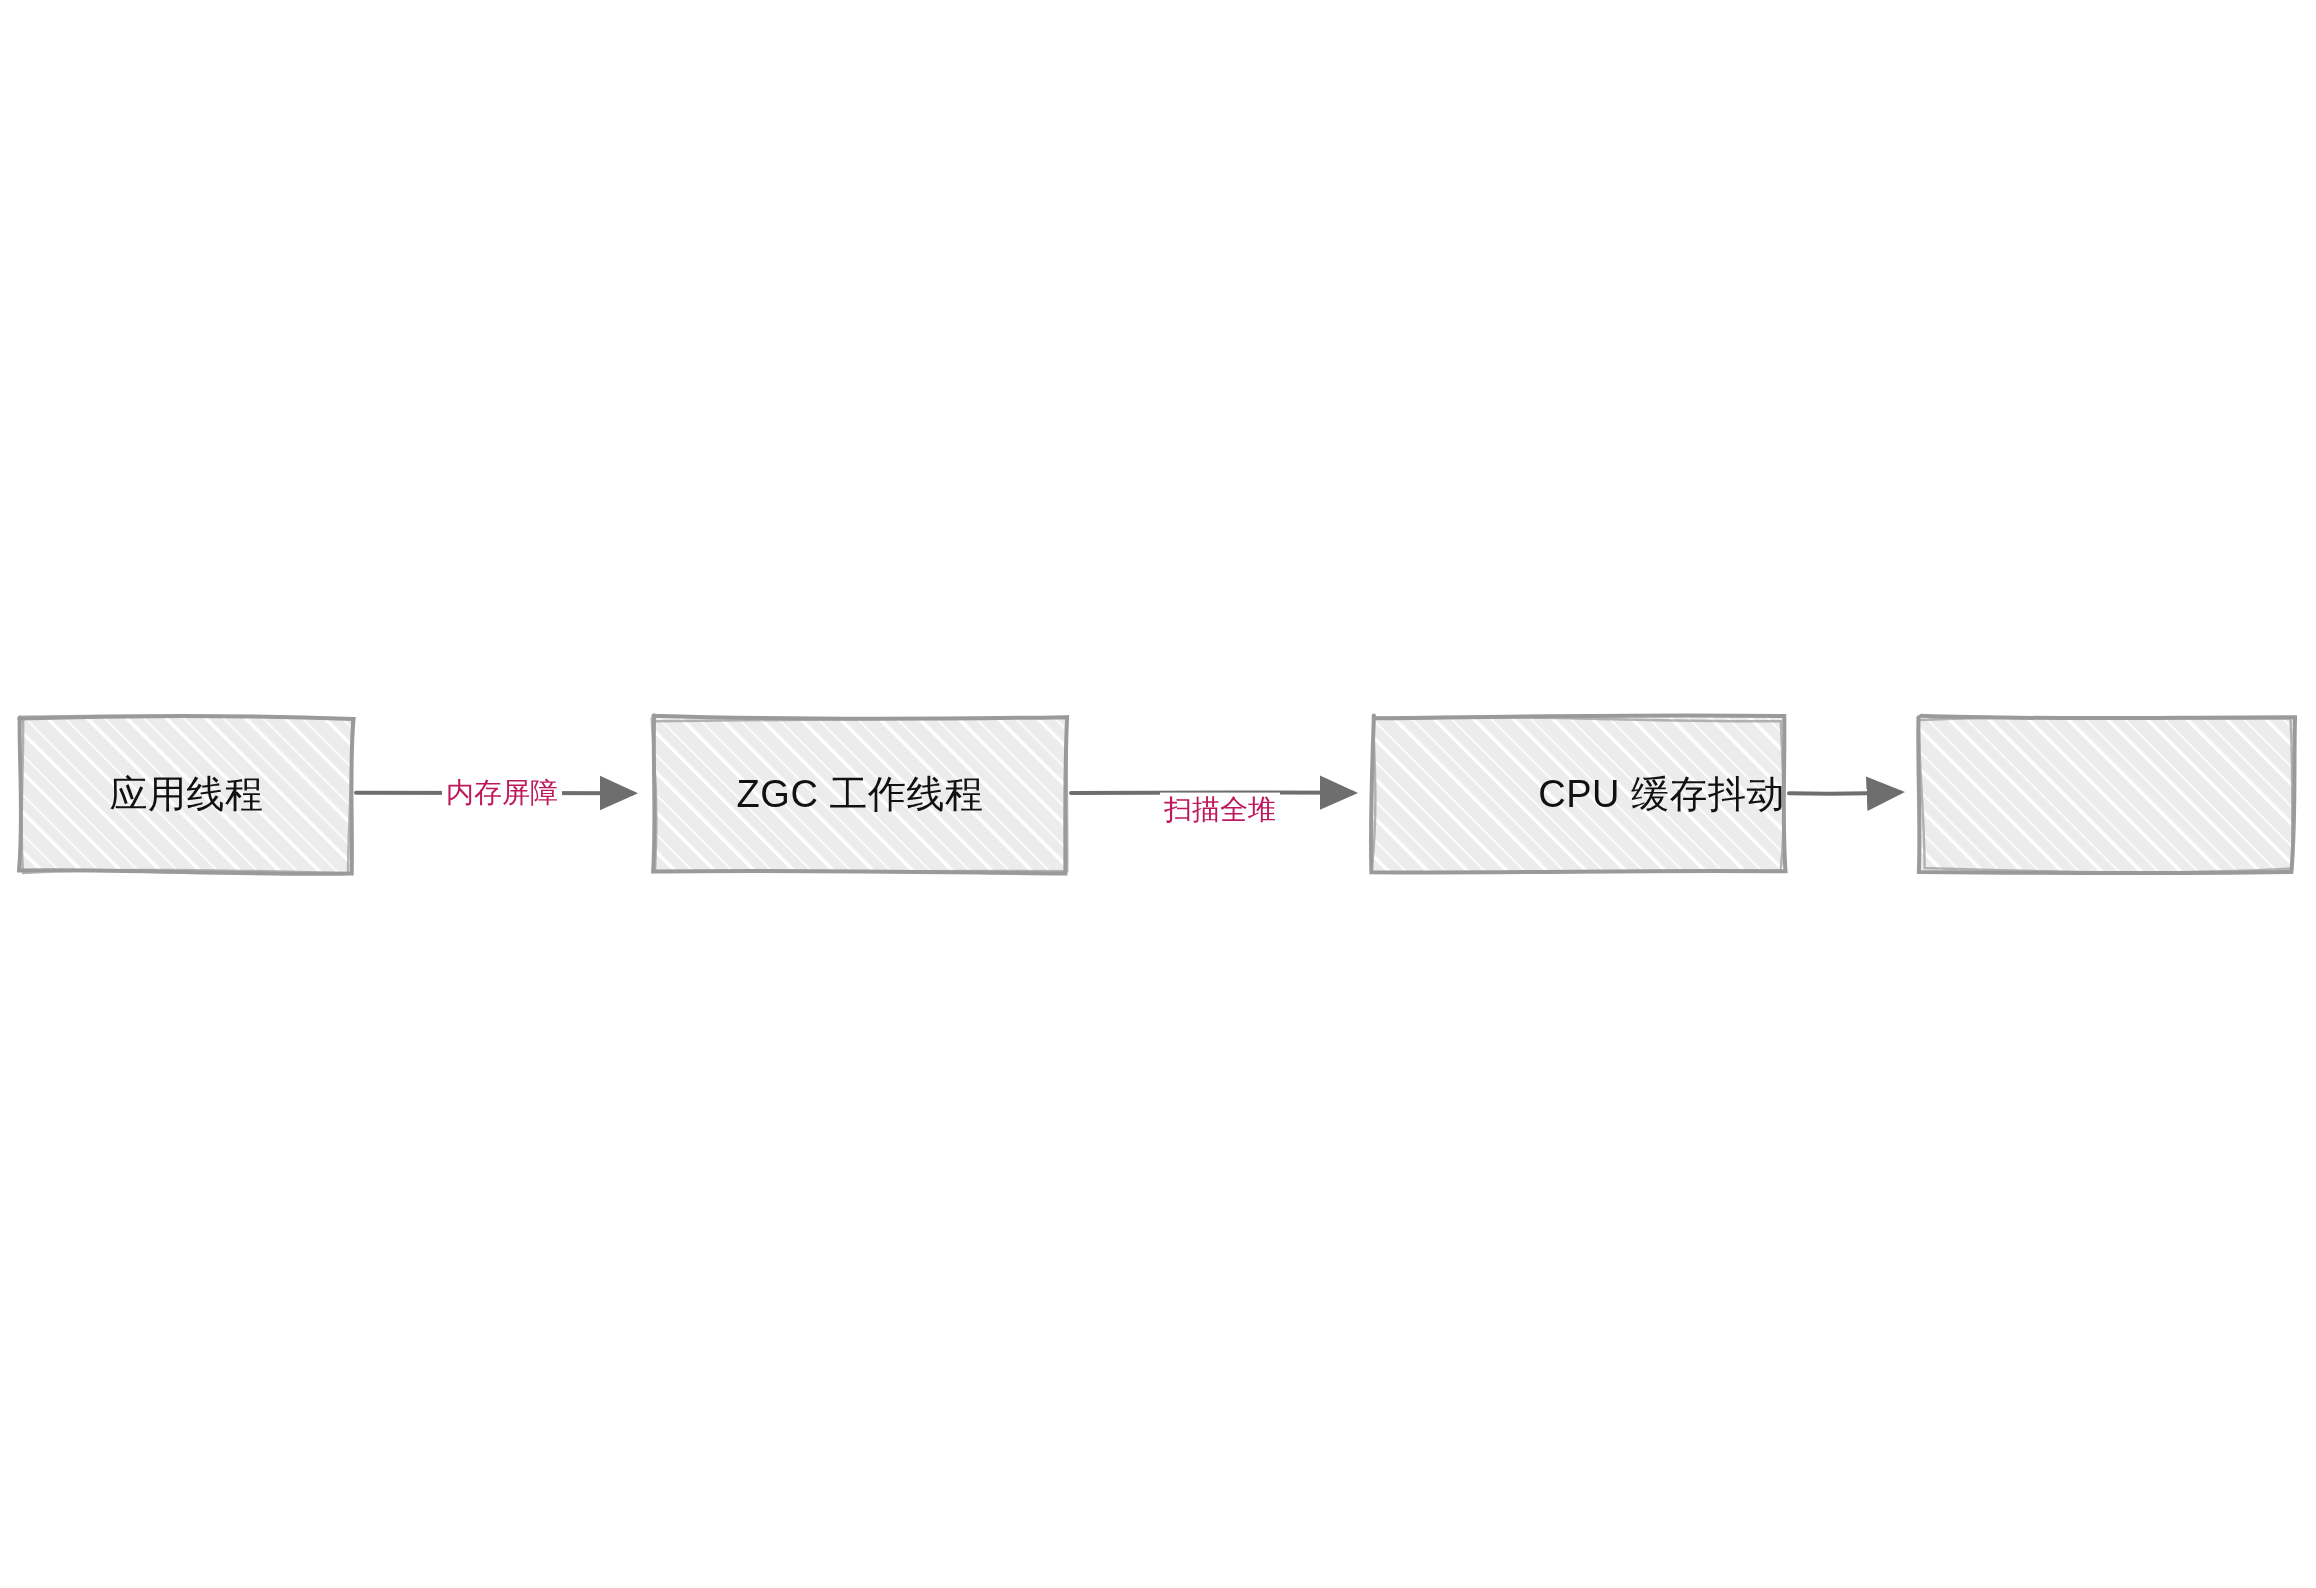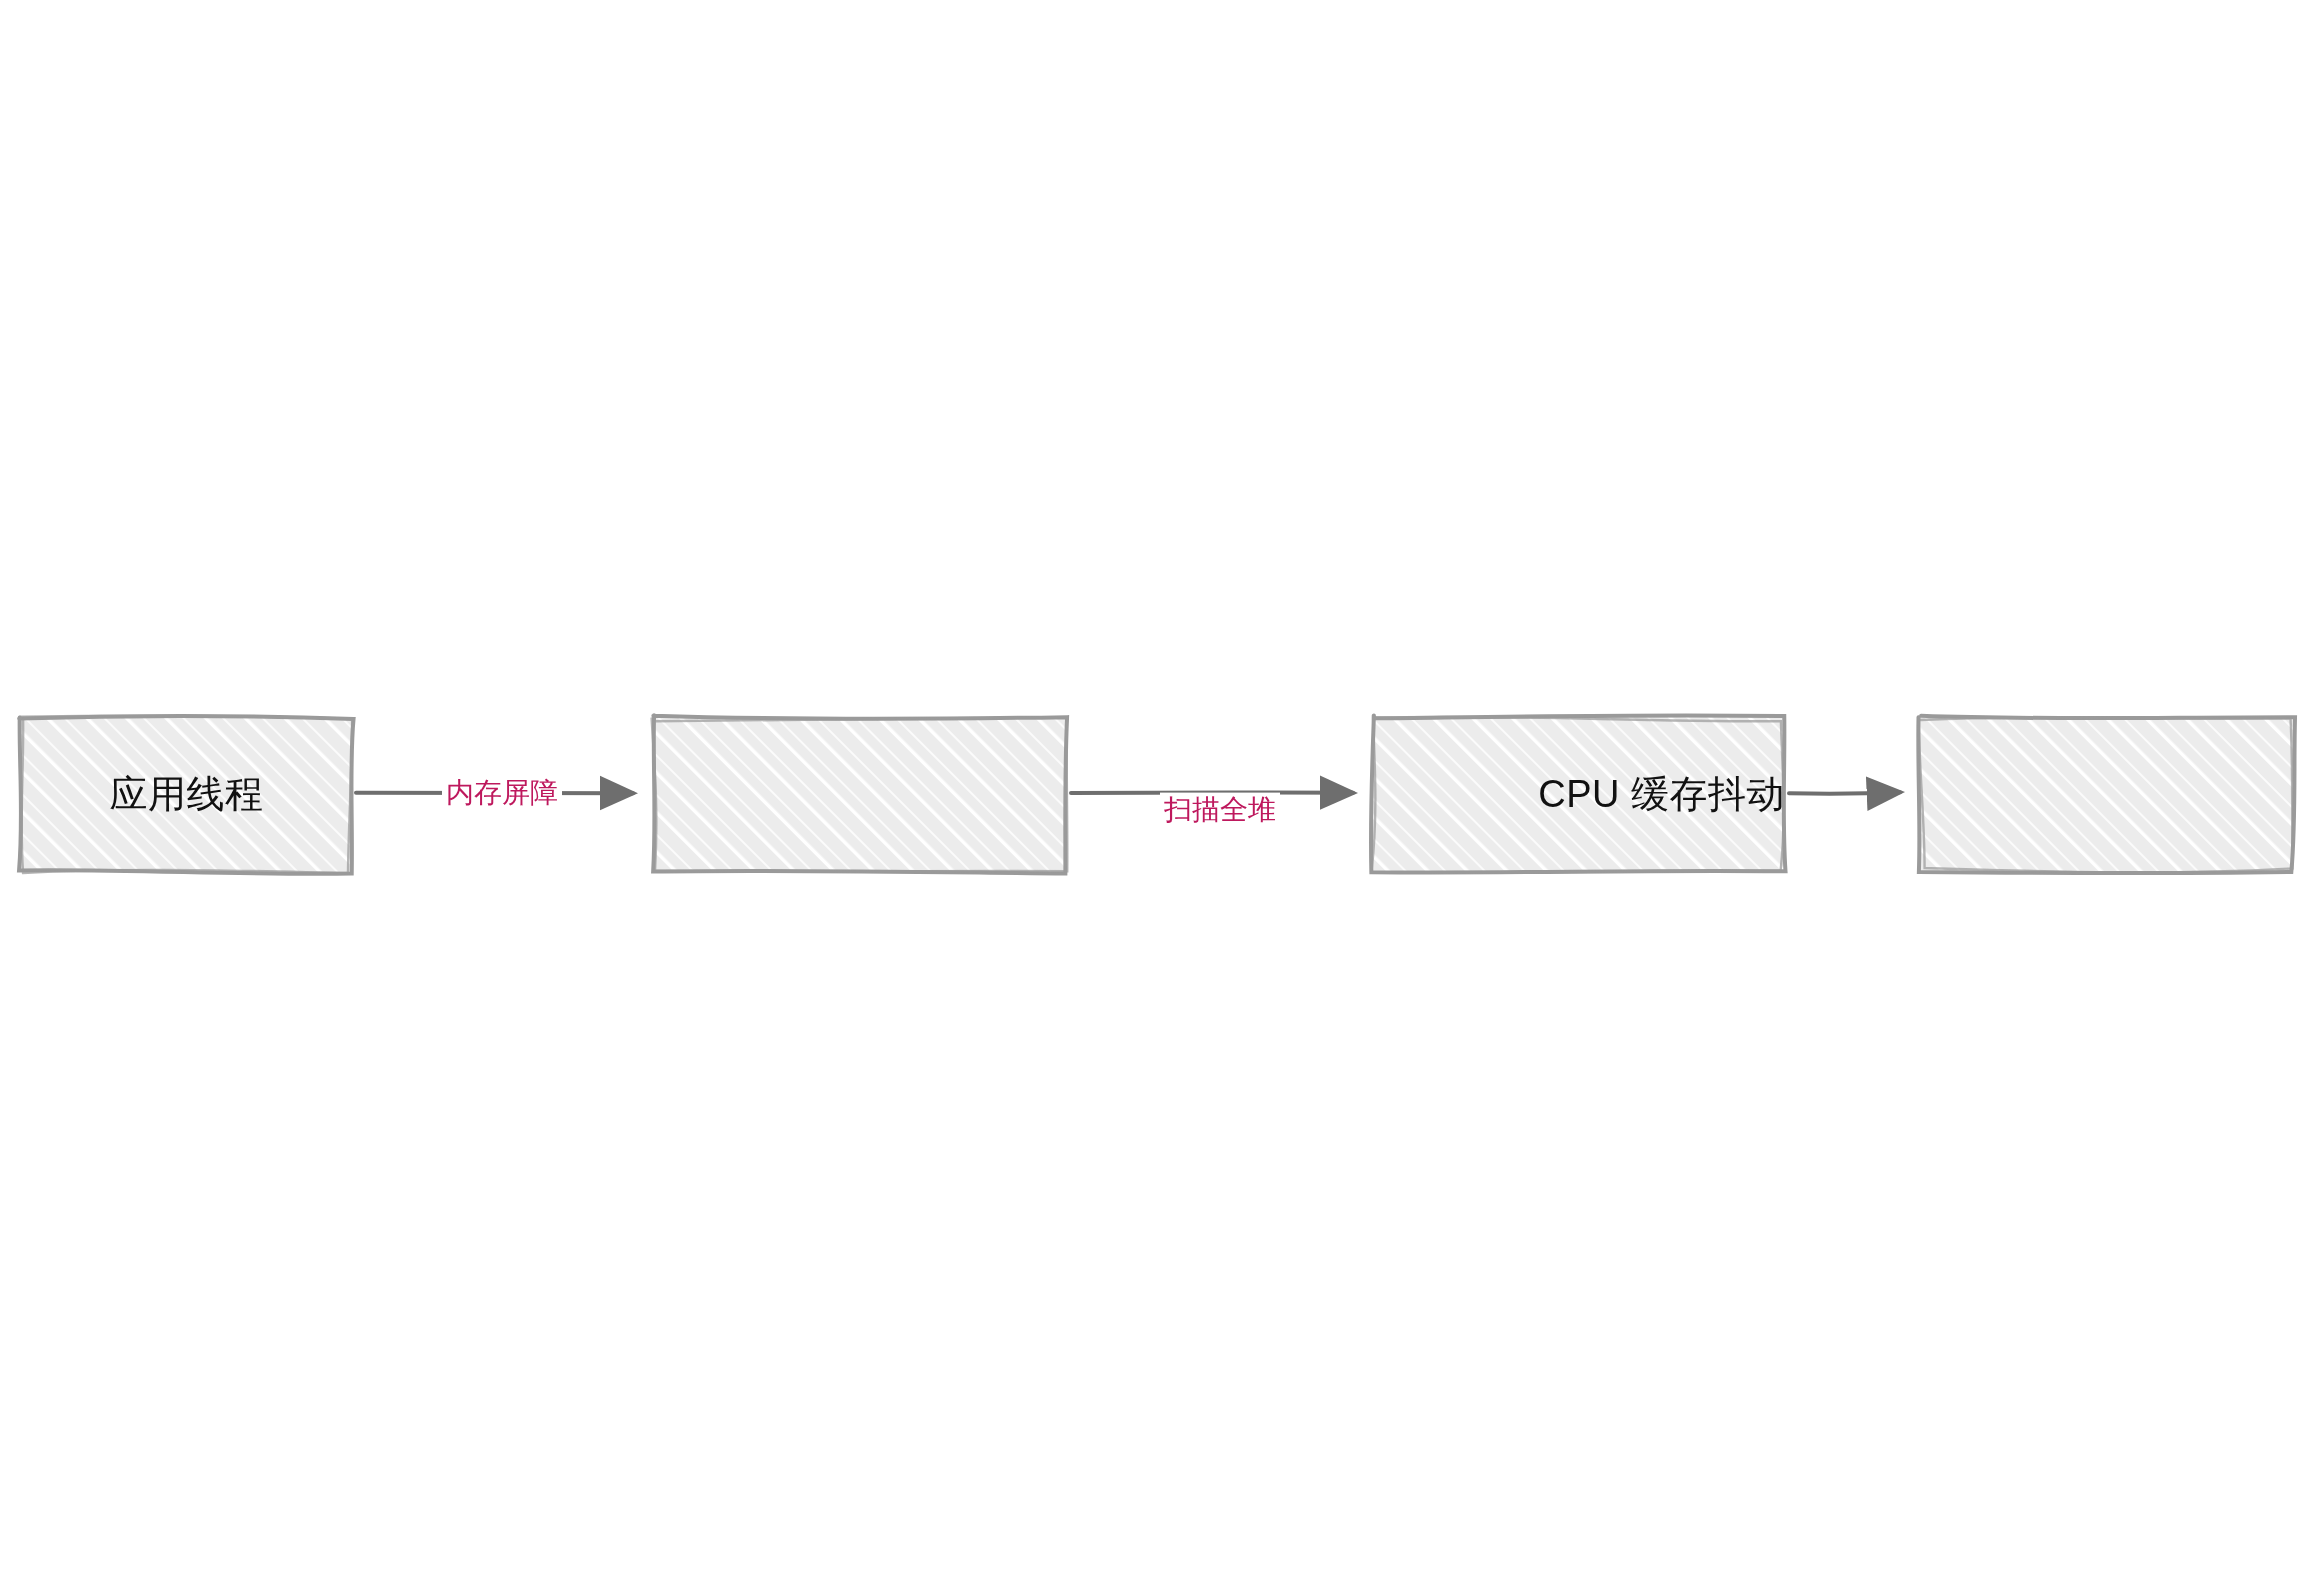--- a/index.html
+++ b/index.html
@@ -107,20 +107,23 @@
         <g>
           <path d="M 1789 793.2987029558507 Q 1852.5 794.3447902693156 1900 792.2526423932298" fill="none" stroke="#6e6e6e" stroke-width="4" stroke-linecap="round" marker-end="url(#arrowhead)"></path>
         </g>
       </g>
   </svg>
 
   <div class="node-box" style="left: 21px; top: 717px; width: 331px; height: 155px;">
     <span class="node-label">应用线程</span>
   </div>
 
+  <div class="node-box" style="left: 653px; top: 717px; width: 414px; height: 155px;">
+    <span class="node-label">ZGC 工作线程</span>
+  </div>
 
   <div class="node-box" style="left: 1373px; top: 717px; width: 412px; height: 155px; justify-content: flex-end;">
     <span class="node-label">CPU 缓存抖动</span>
   </div>
 
 
   <div class="edge-label" style="left: 502px; top: 793px; transform: translate(-50%, -50%);">内存屏障</div>
 
   <div class="edge-label" style="left: 1220px; top: 793px; transform: translate(-50%, -50%); margin-top: 17px;">扫描全堆</div>
 

